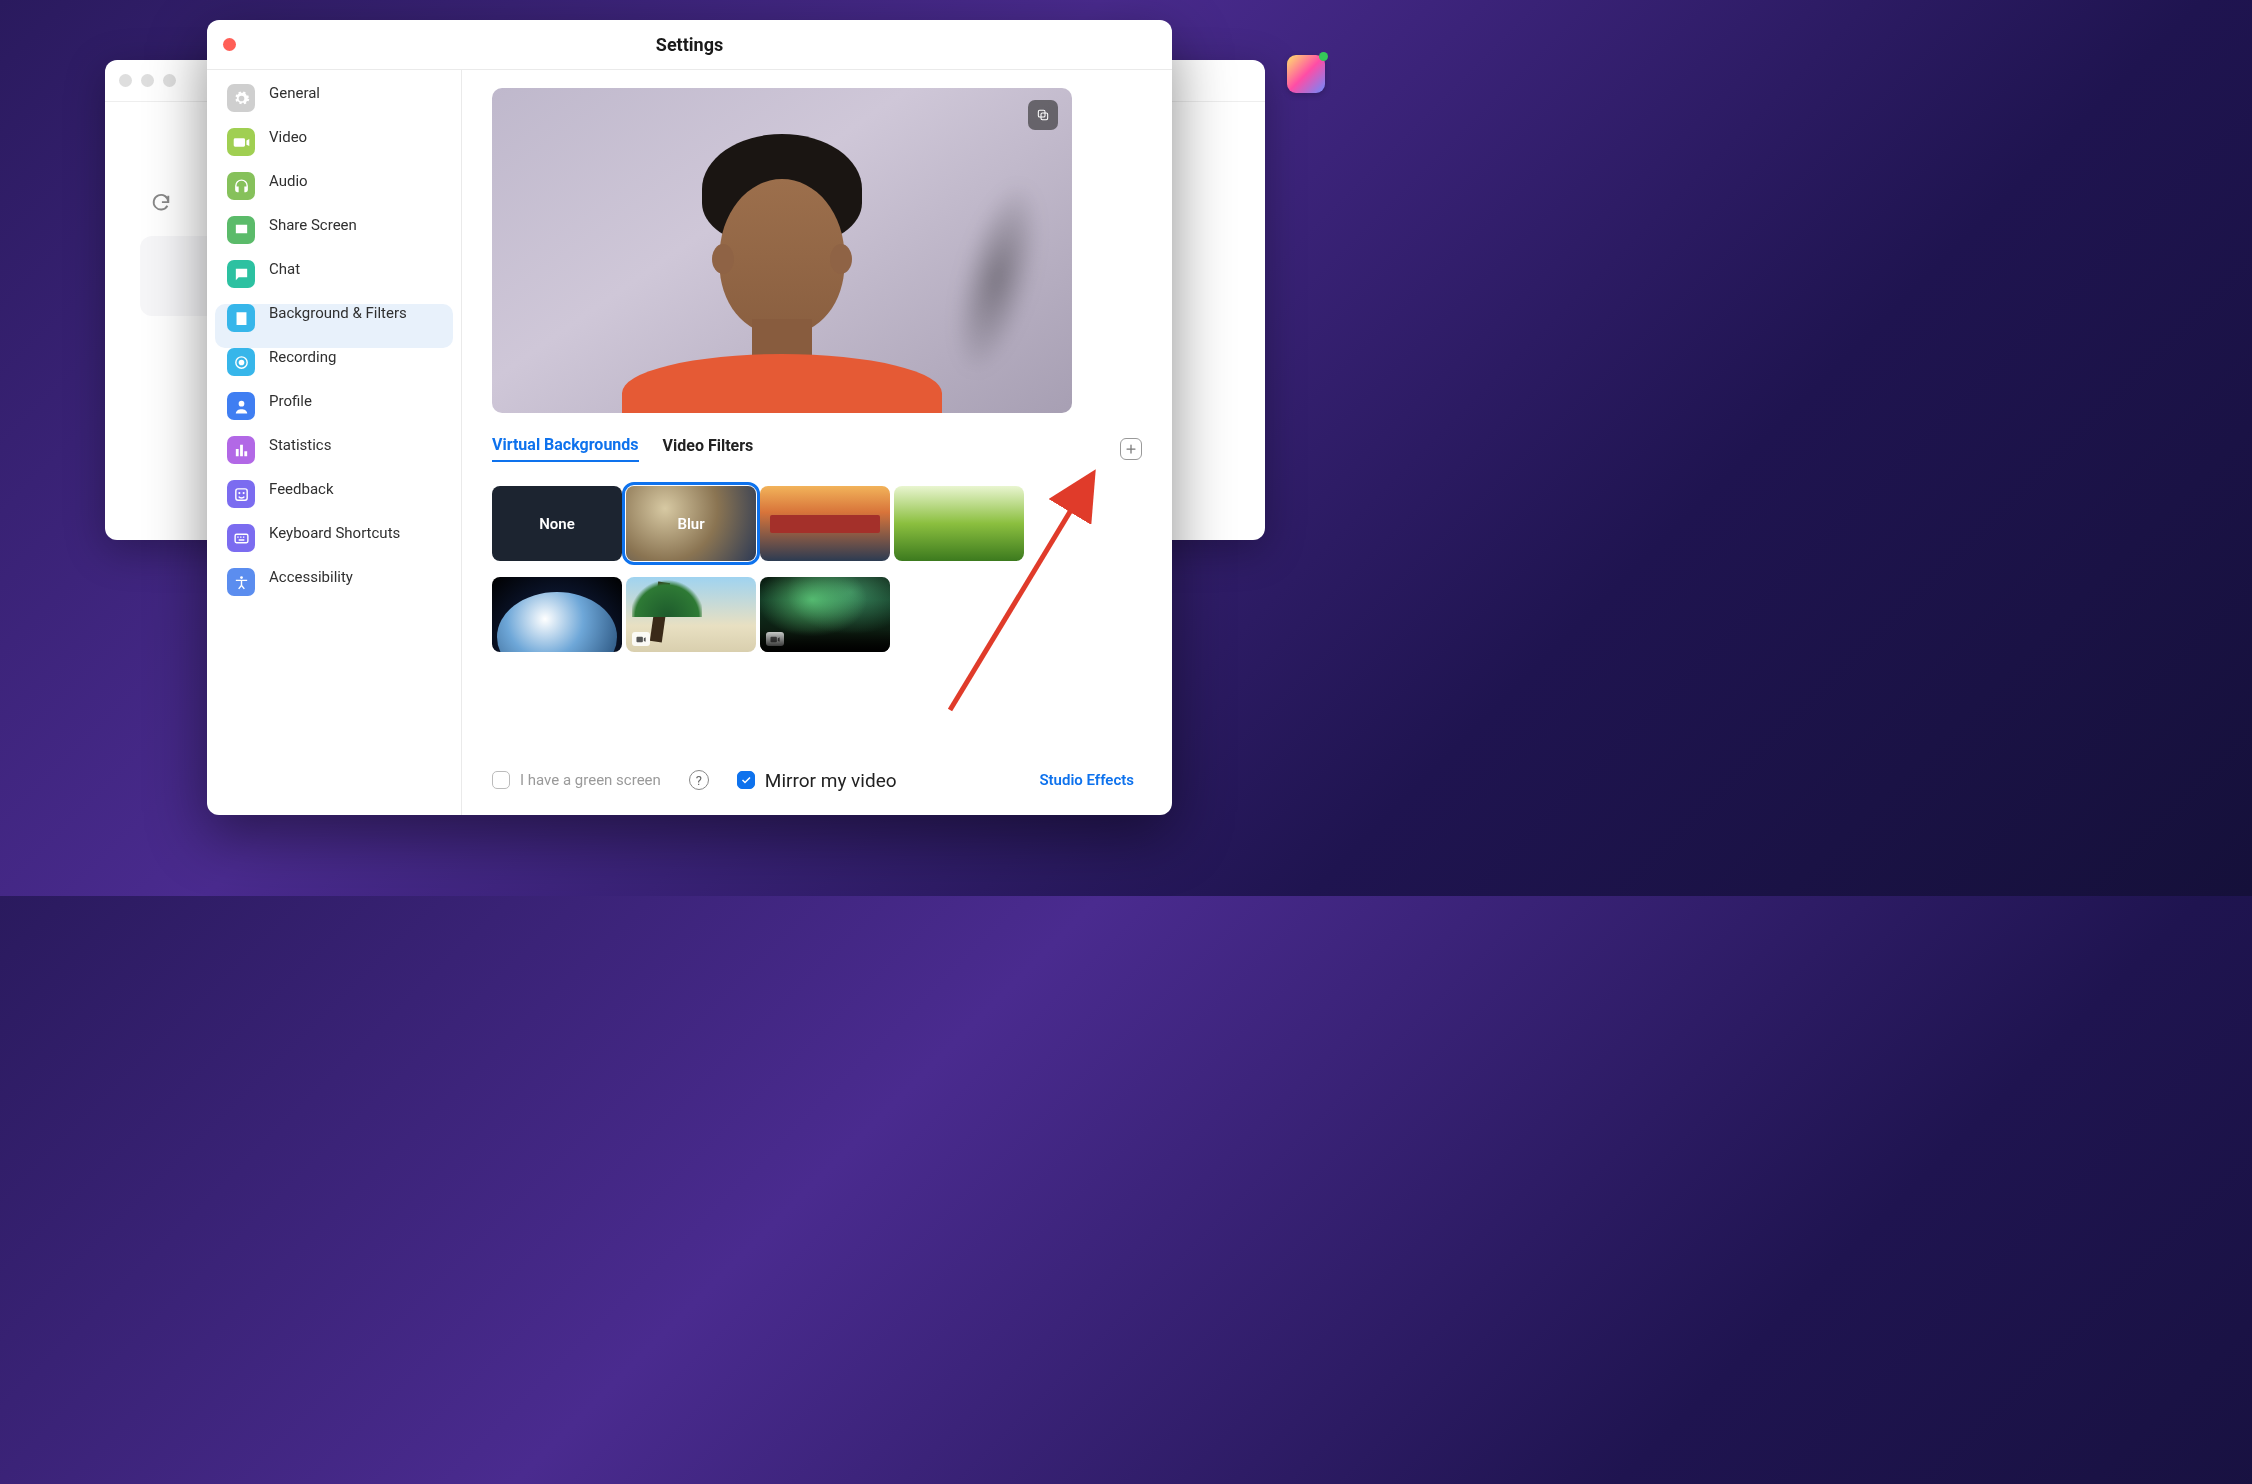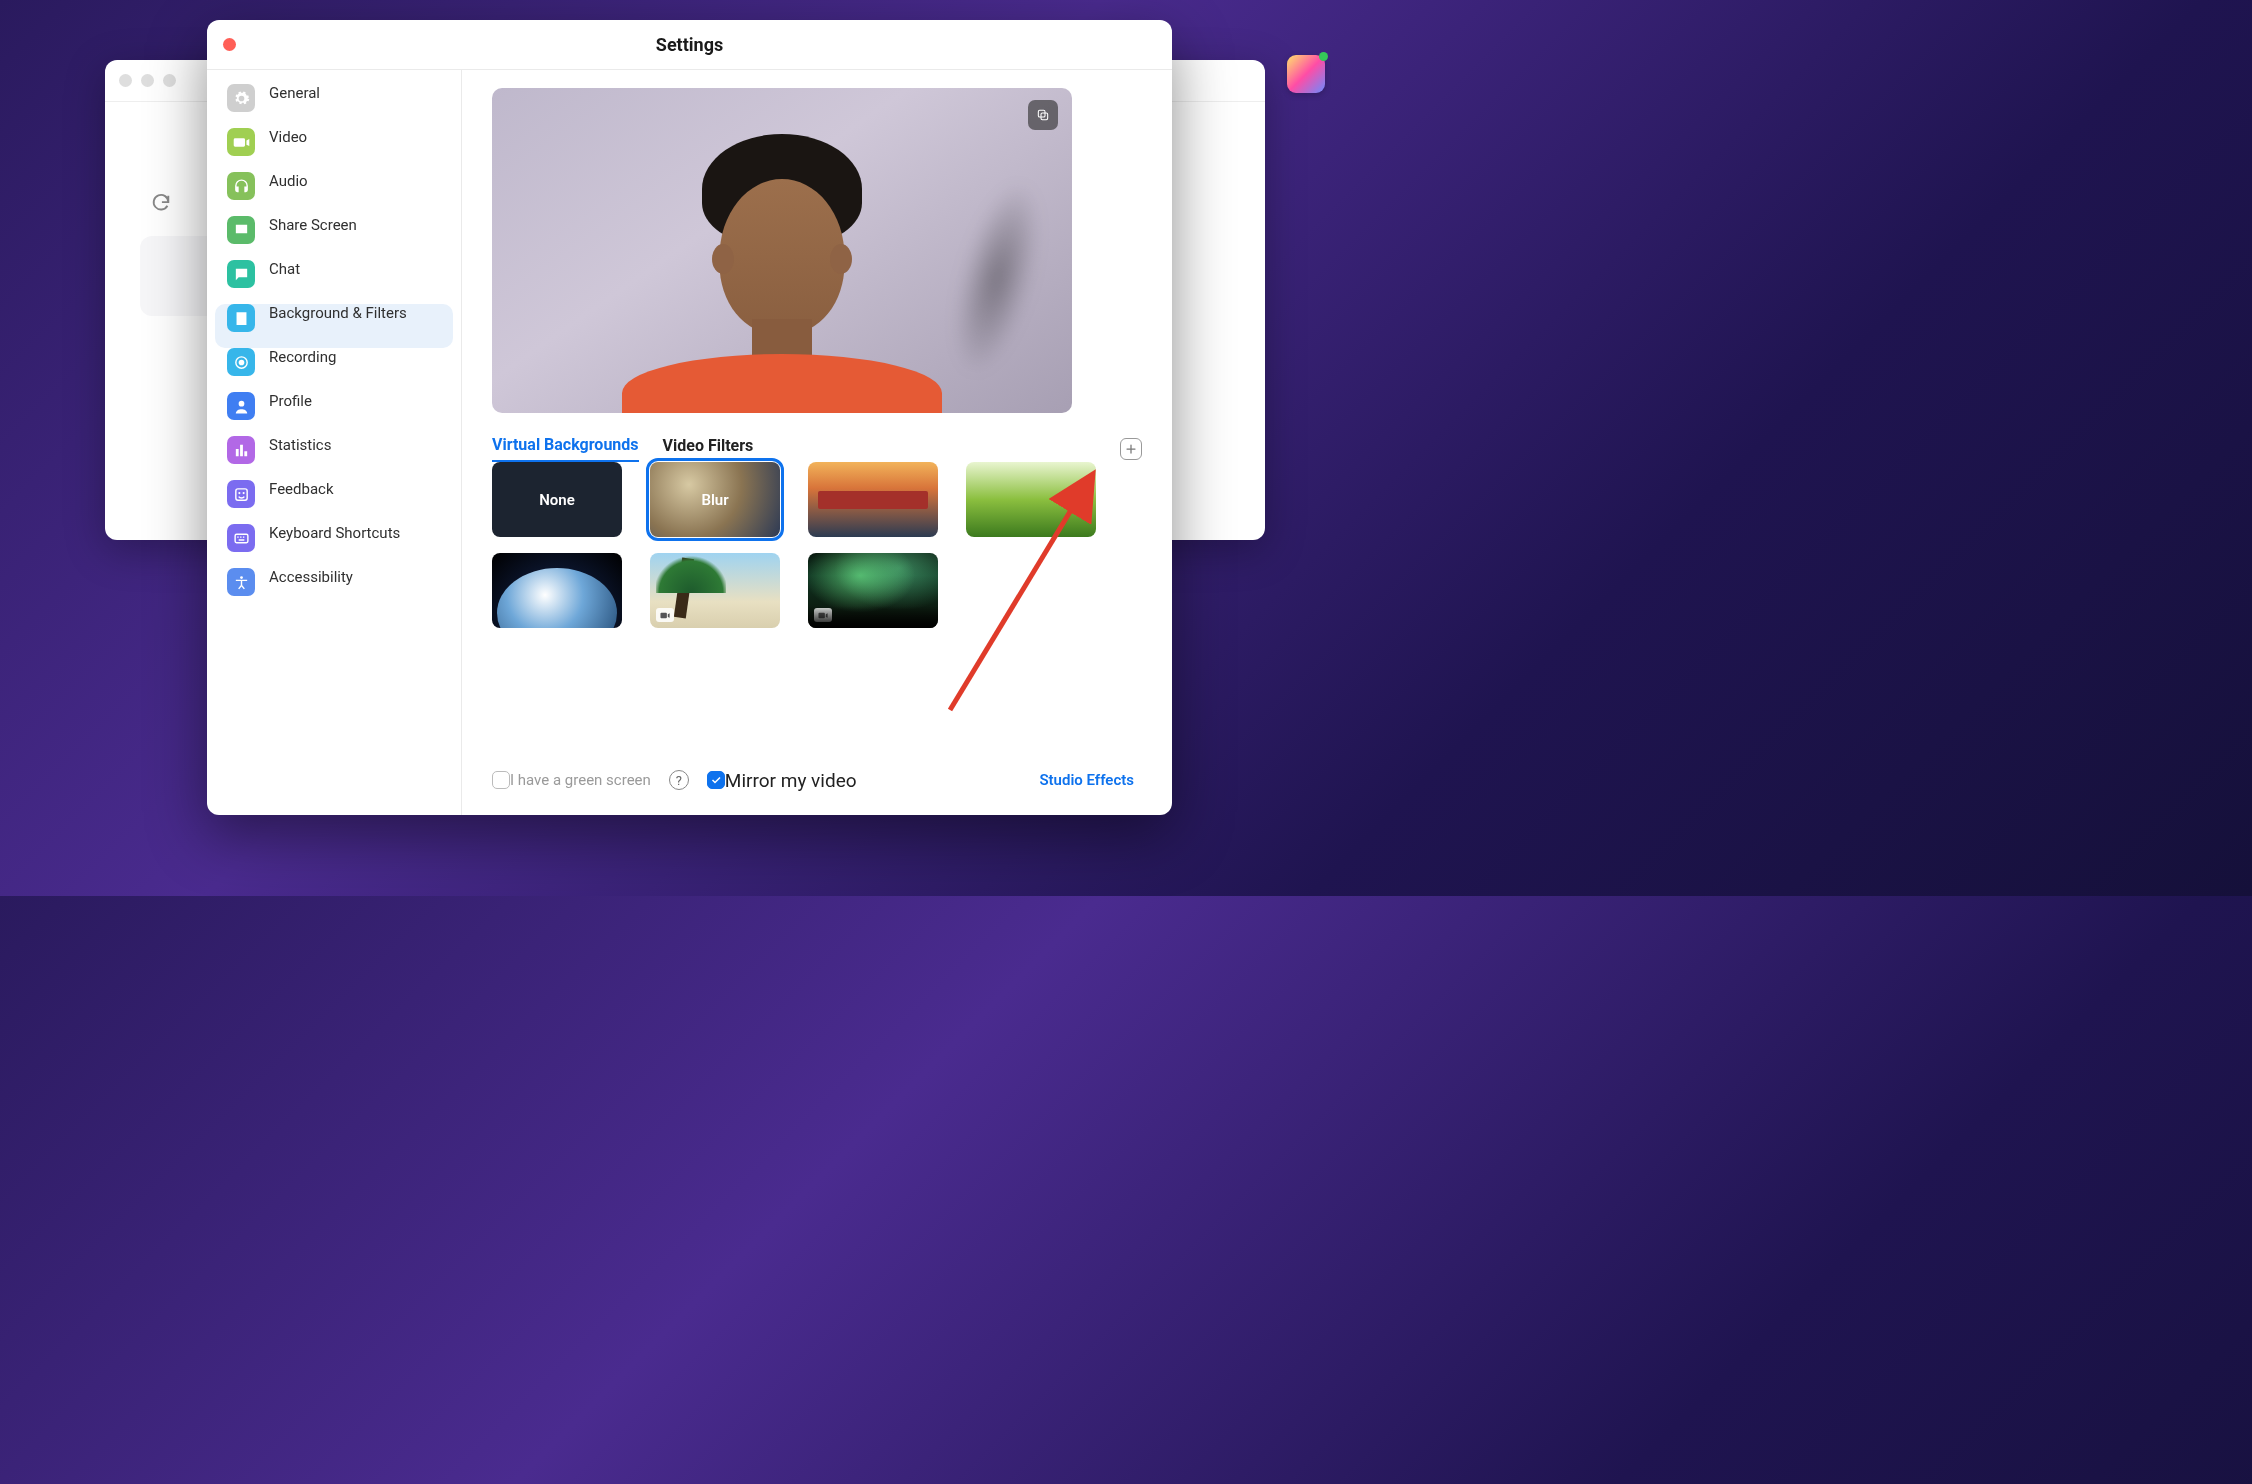--- a/index.html
+++ b/index.html
@@ -40,41 +40,41 @@
 .shirt{position:absolute;left:50%;transform:translateX(-50%);top:220px;width:320px;height:130px;background:#e55a35;border-radius:50% 50% 0 0 / 30% 30% 0 0}
 .shadow{position:absolute;right:40px;top:90px;width:70px;height:200px;background:radial-gradient(ellipse at center,rgba(0,0,0,.35),transparent 70%);filter:blur(8px);transform:rotate(15deg)}
 .rotbtn{position:absolute;right:14px;top:12px;width:30px;height:30px;border-radius:7px;background:rgba(40,40,40,.6);display:flex;align-items:center;justify-content:center}
 .rotbtn svg{width:16px;height:16px;stroke:#fff;fill:none;stroke-width:1.6}
 
 .tabs{display:flex;gap:24px;margin-top:22px;align-items:center}
 .tab{font-size:16px;font-weight:700;color:#222;padding-bottom:6px;cursor:pointer}
 .tab.active{color:#0e72ed;border-bottom:2px solid #0e72ed}
 .addbtn{margin-left:auto;width:22px;height:22px;border:1.5px solid #999;border-radius:6px;display:flex;align-items:center;justify-content:center;color:#666;cursor:pointer;margin-right:0px}
 
-.grid{display:grid;grid-template-columns:repeat(4,130px);gap:16px 28px;}
+.grid{display:grid;grid-template-columns:repeat(4,130px);gap:16px 4px;margin-top:24px}
 .tile{width:130px;height:75px;border-radius:8px;display:flex;align-items:center;justify-content:center;font-size:15px;color:#fff;font-weight:600;position:relative;overflow:hidden;cursor:pointer}
 .tile.sel{outline:3px solid #0e72ed;outline-offset:1px}
 .tile .vidbadge{position:absolute;left:6px;bottom:6px;width:18px;height:14px;background:rgba(255,255,255,.85);border-radius:3px;display:flex;align-items:center;justify-content:center}
 .tile .vidbadge svg{width:11px;height:11px;fill:#555}
 
 .t-none{background:#1c2430}
 .t-blur{background:radial-gradient(circle at 30% 30%,#d7c9a3,#8a7452 50%,#2d3a55 100%)}
 .t-bridge{background:linear-gradient(180deg,#f2b35a 0%,#d8743a 35%,#2c3b52 100%)}
 .t-bridge::after{content:"";position:absolute;left:8%;right:8%;top:38%;height:18px;background:#a4302a;border-radius:2px}
 .t-grass{background:linear-gradient(180deg,#e9f5d0 0%,#8bbf3f 50%,#3c7a1e 100%)}
 .t-earth{background:radial-gradient(circle at 50% 90%,#3a6aa8 0%,#0e1a38 40%,#000 100%)}
 .t-earth::after{content:"";position:absolute;left:50%;bottom:-30px;transform:translateX(-50%);width:120px;height:90px;border-radius:50%;background:radial-gradient(circle at 40% 30%,#fff,#6ea7d8 40%,#153a63)}
 .t-beach{background:linear-gradient(180deg,#9fd3f0 0%,#e8e0c2 65%,#d9cfae 100%)}
 .t-beach::before{content:"";position:absolute;left:28px;top:5px;width:12px;height:60px;background:#3a2a18;transform:rotate(8deg)}
 .t-beach::after{content:"";position:absolute;left:6px;top:0;width:70px;height:40px;background:radial-gradient(circle at 50% 100%,#1d5a2c,#2e7a35 60%,transparent 70%)}
 .t-aurora{background:linear-gradient(180deg,#0a1a10 0%,#103522 30%,#0a0d06 100%)}
 .t-aurora::before{content:"";position:absolute;inset:0;background:radial-gradient(ellipse at 40% 30%,rgba(120,255,150,.6),transparent 50%),radial-gradient(ellipse at 70% 20%,rgba(120,255,180,.4),transparent 50%)}
 .t-aurora::after{content:"";position:absolute;left:0;right:0;bottom:0;height:22px;background:linear-gradient(0deg,#000,transparent)}
 
-.footer{margin-top:auto;height:70px;display:flex;align-items:center;border-top:0;color:#3a3a3a}
+.footer{margin-top:auto;height:70px;display:flex;align-items:center;gap:10px;border-top:0;color:#3a3a3a}
 .chk{width:18px;height:18px;border:1.5px solid #bbb;border-radius:5px;display:inline-flex;align-items:center;justify-content:center;flex:none}
 .chk.on{background:#0e72ed;border-color:#0e72ed}
 .chk.on svg{width:12px;height:12px;stroke:#fff;stroke-width:3;fill:none}
 .flab{font-size:15px;color:#9a9a9a}
 .flab2{font-size:19px;color:#222}
 .help{width:20px;height:20px;border:1.5px solid #888;border-radius:50%;display:flex;align-items:center;justify-content:center;font-size:13px;color:#666;margin:0 18px}
 .studio{margin-left:auto;color:#0e72ed;font-size:15px;font-weight:600;cursor:pointer;margin-right:8px}
 
 .arrow{position:absolute;pointer-events:none}
 .arrow svg{overflow:visible}

